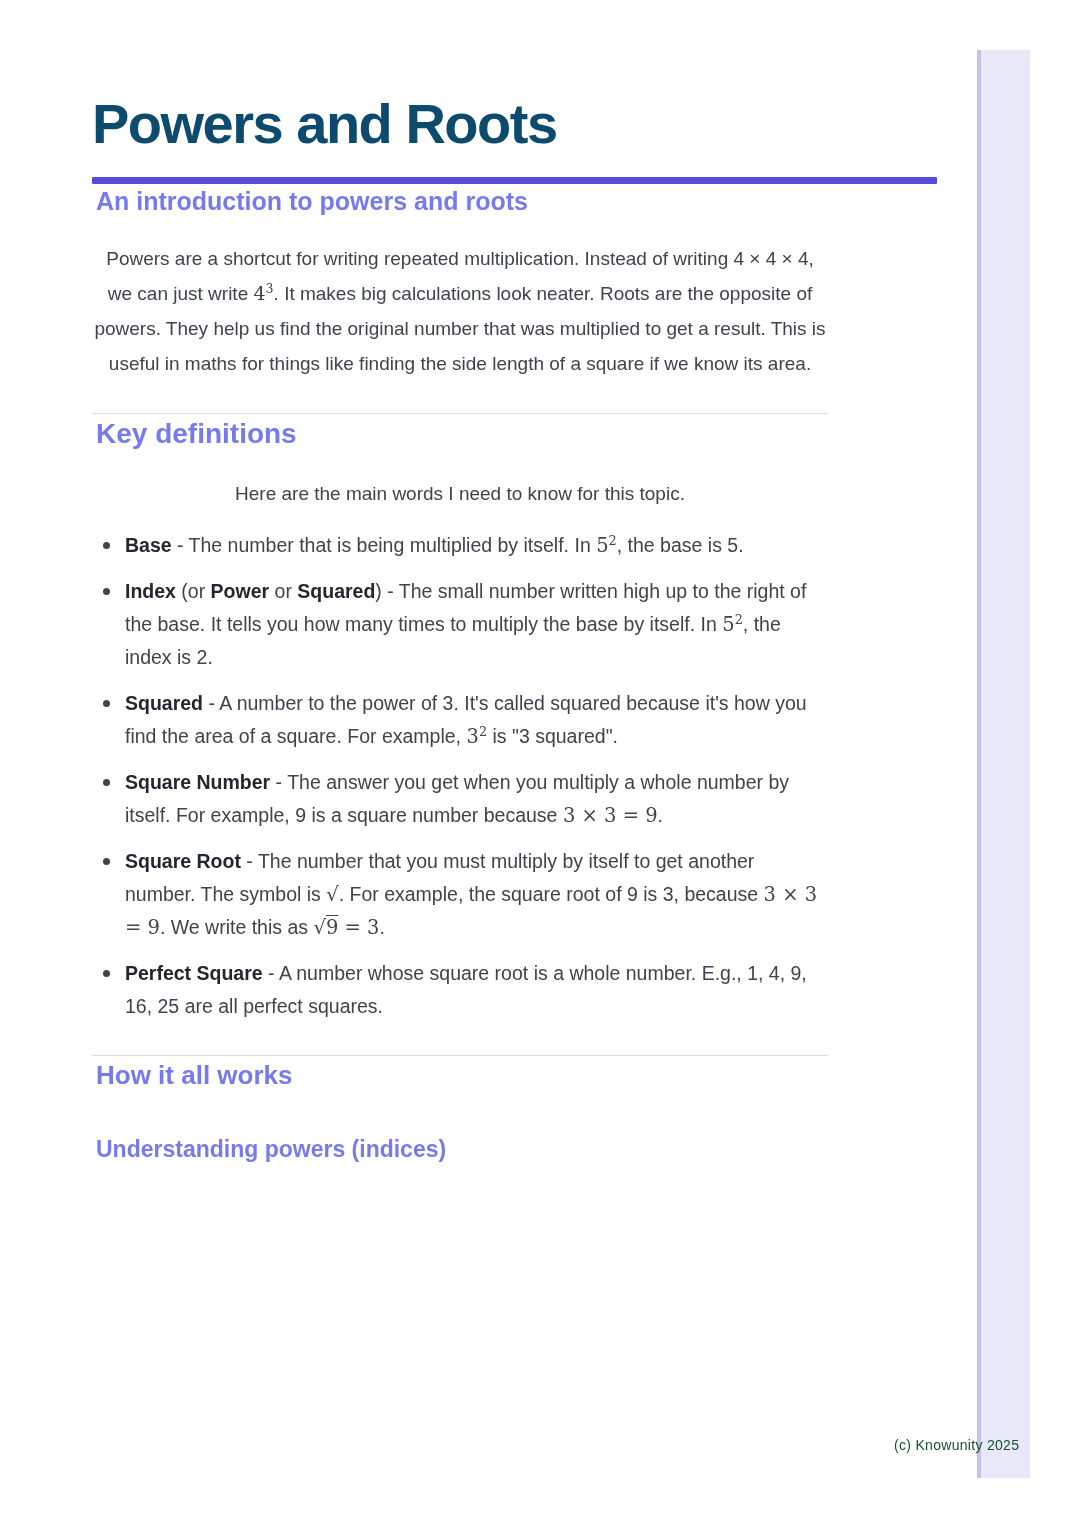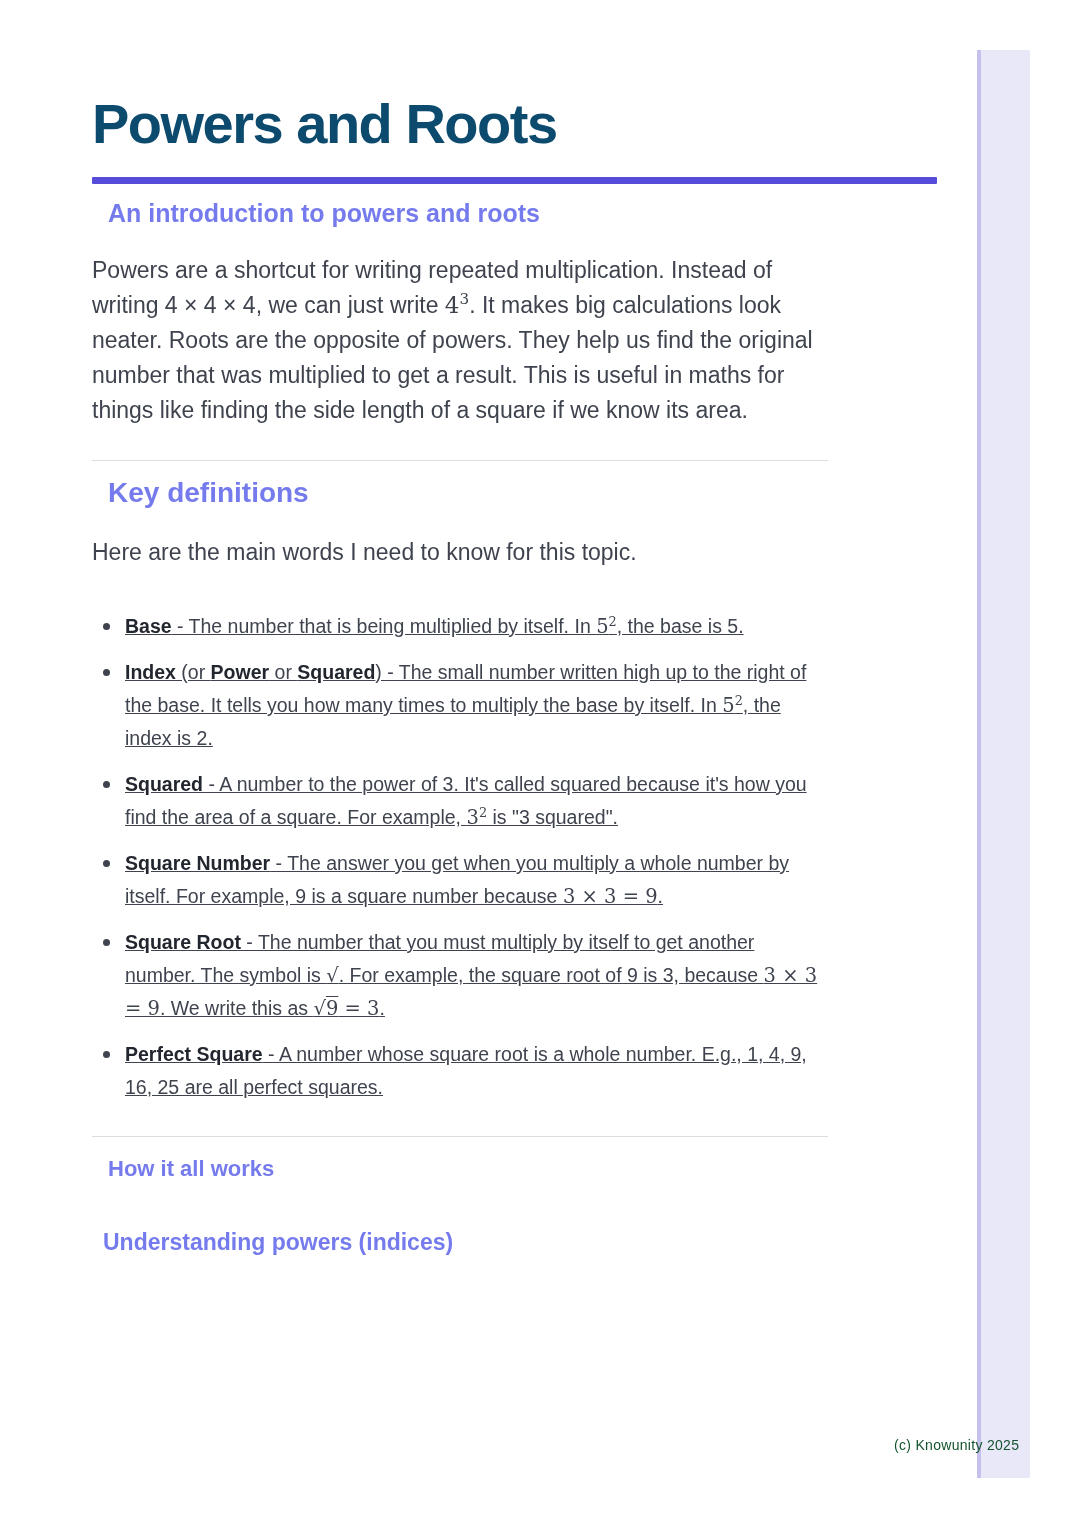--- a/index.html
+++ b/index.html
@@ -15,35 +15,35 @@
     position:absolute;left:894px;top:1437px;font-size:14px;color:#14532d;
     letter-spacing:.3px;z-index:2;white-space:nowrap;
   }
   .content{position:absolute;left:92px;top:0;width:736px;z-index:3;}
   h1.page-title{
     margin:96px 0 0 0;font-size:56px;line-height:56px;font-weight:800;
     letter-spacing:-1.5px;color:#0c4a6e;
   }
   .title-rule{width:845px;height:7px;background:#554cda;margin-top:25px;border-radius:1px;}
   h2.section-h{
-    margin:16px;font-weight:700;color:#757bec;
+    margin:4px;font-weight:700;color:#757bec;
   }
   .h-intro{margin-top:52px;font-size:25px;line-height:27px;}
   .h-keydefs{margin-top:38px;font-size:28px;line-height:32px;}
-  .h-how{margin-top:38px;font-size:22px;line-height:31px;}
+  .h-how{margin-top:38px;font-size:26px;line-height:31px;}
   h3.subsection-h{
-    margin:45px 0 0 11px;font-size:23px;line-height:26px;font-weight:700;color:#757bec;
+    margin:45px 0 0 4px;font-size:23px;line-height:26px;font-weight:700;color:#757bec;
   }
   p.prose{
-    margin:26px 0 0 0;font-size:23px;line-height:35px;color:#3e434e;
+    margin:26px 0 0 0;font-size:19px;line-height:35px;color:#3e434e;text-align:center;
   }
   hr.divider{
     border:none;border-top:1px solid #dcdce1;margin:32px 0 0 0;width:736px;
   }
-  ul.def-list{list-style:none;margin:40px 0 0 0;padding:0;text-decoration:underline;}
+  ul.def-list{list-style:none;margin:18px 0 0 0;padding:0;}
   li.def-item{
     position:relative;padding-left:33px;margin:0 0 13px 0;
     font-size:19.5px;line-height:33px;color:#3e434e;
   }
   .dot{
     position:absolute;left:11px;top:13px;width:7px;height:7px;border-radius:50%;
     background:#3e434e;display:block;
   }
   .b{font-weight:700;color:#22262e;}
   .m{font-family:"DejaVu Serif",serif;font-size:1.0em;}

